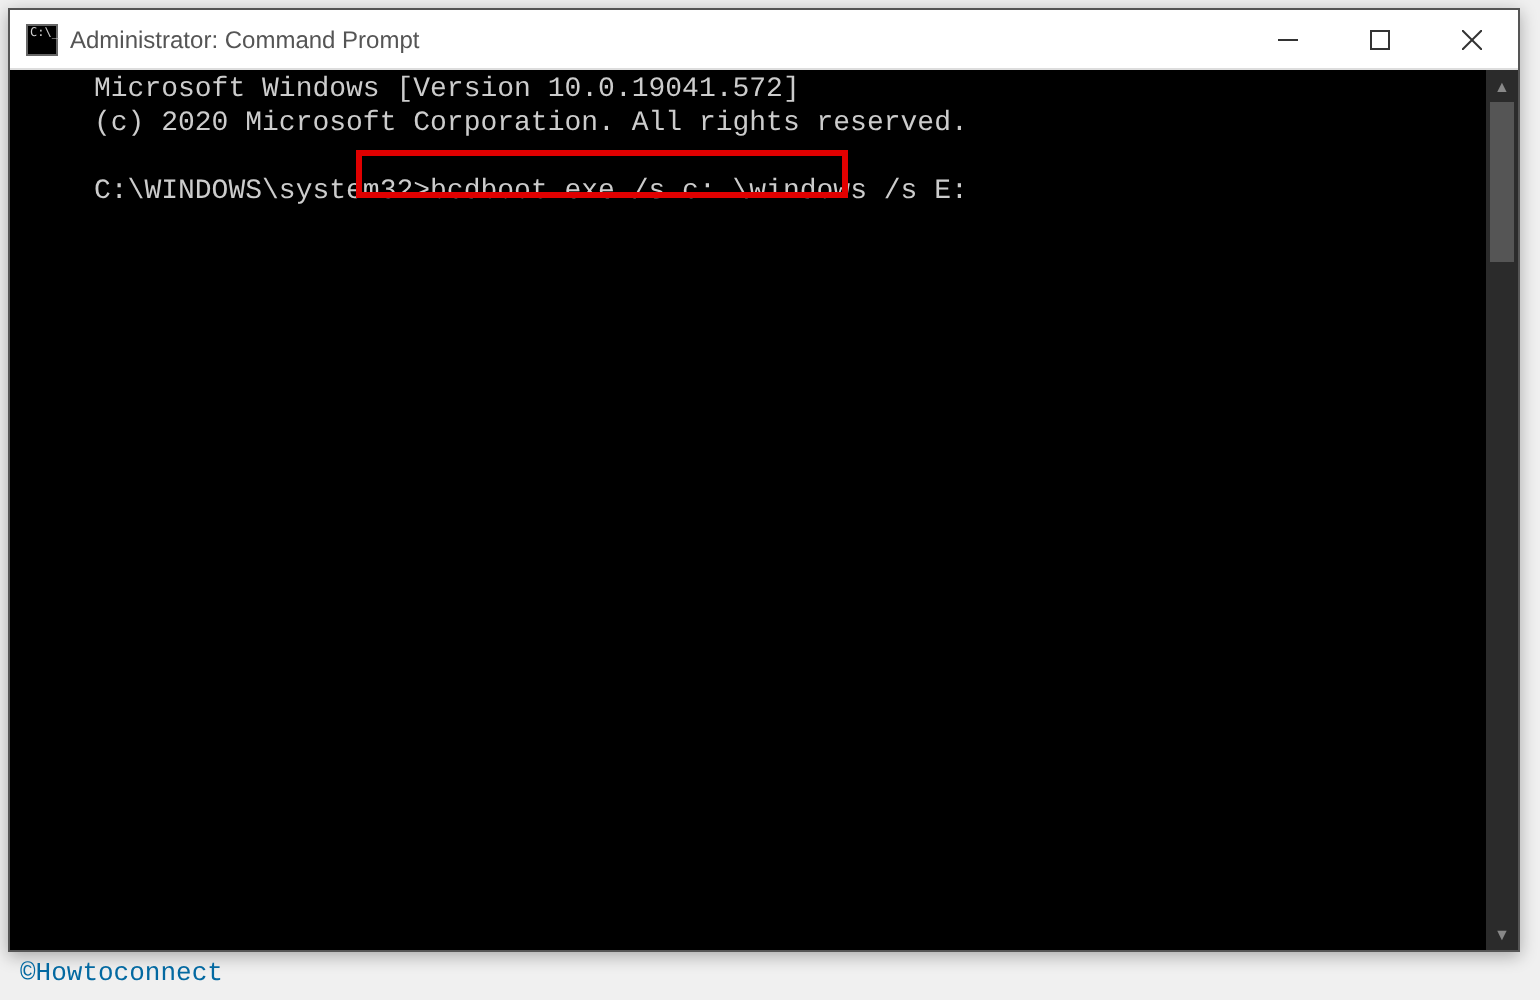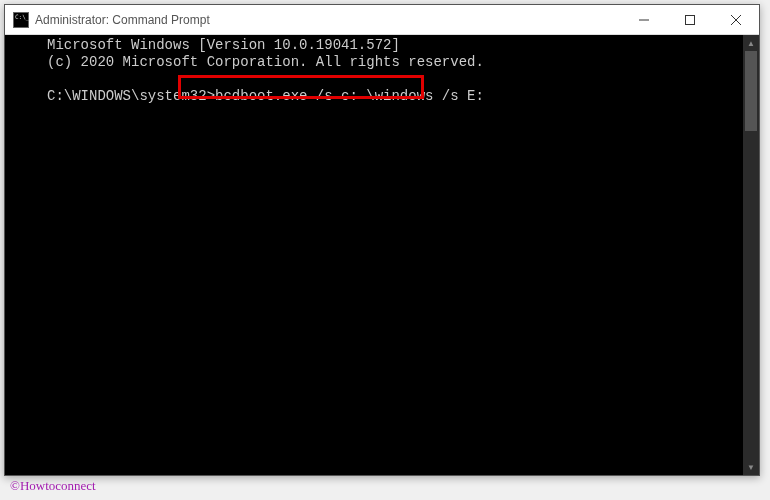--- a/index.html
+++ b/index.html
@@ -123,22 +123,22 @@
     .highlight-box {
       position: absolute;
       border: 3px solid #e00000;
       pointer-events: none;
     }
     .watermark {
       position: absolute;
       left: 10px;
       bottom: 6px;
       font-size: 13px;
-      color: #a21caf;
-      font-family: Liberation Serif, serif;
+      color: #0369a1;
+      font-family: Liberation Mono, monospace;
     }
     .prompt-line {
       display: inline;
     }
   </style>
 </head>
 <body>
 
 <div class="window">
   <div class="titlebar">

